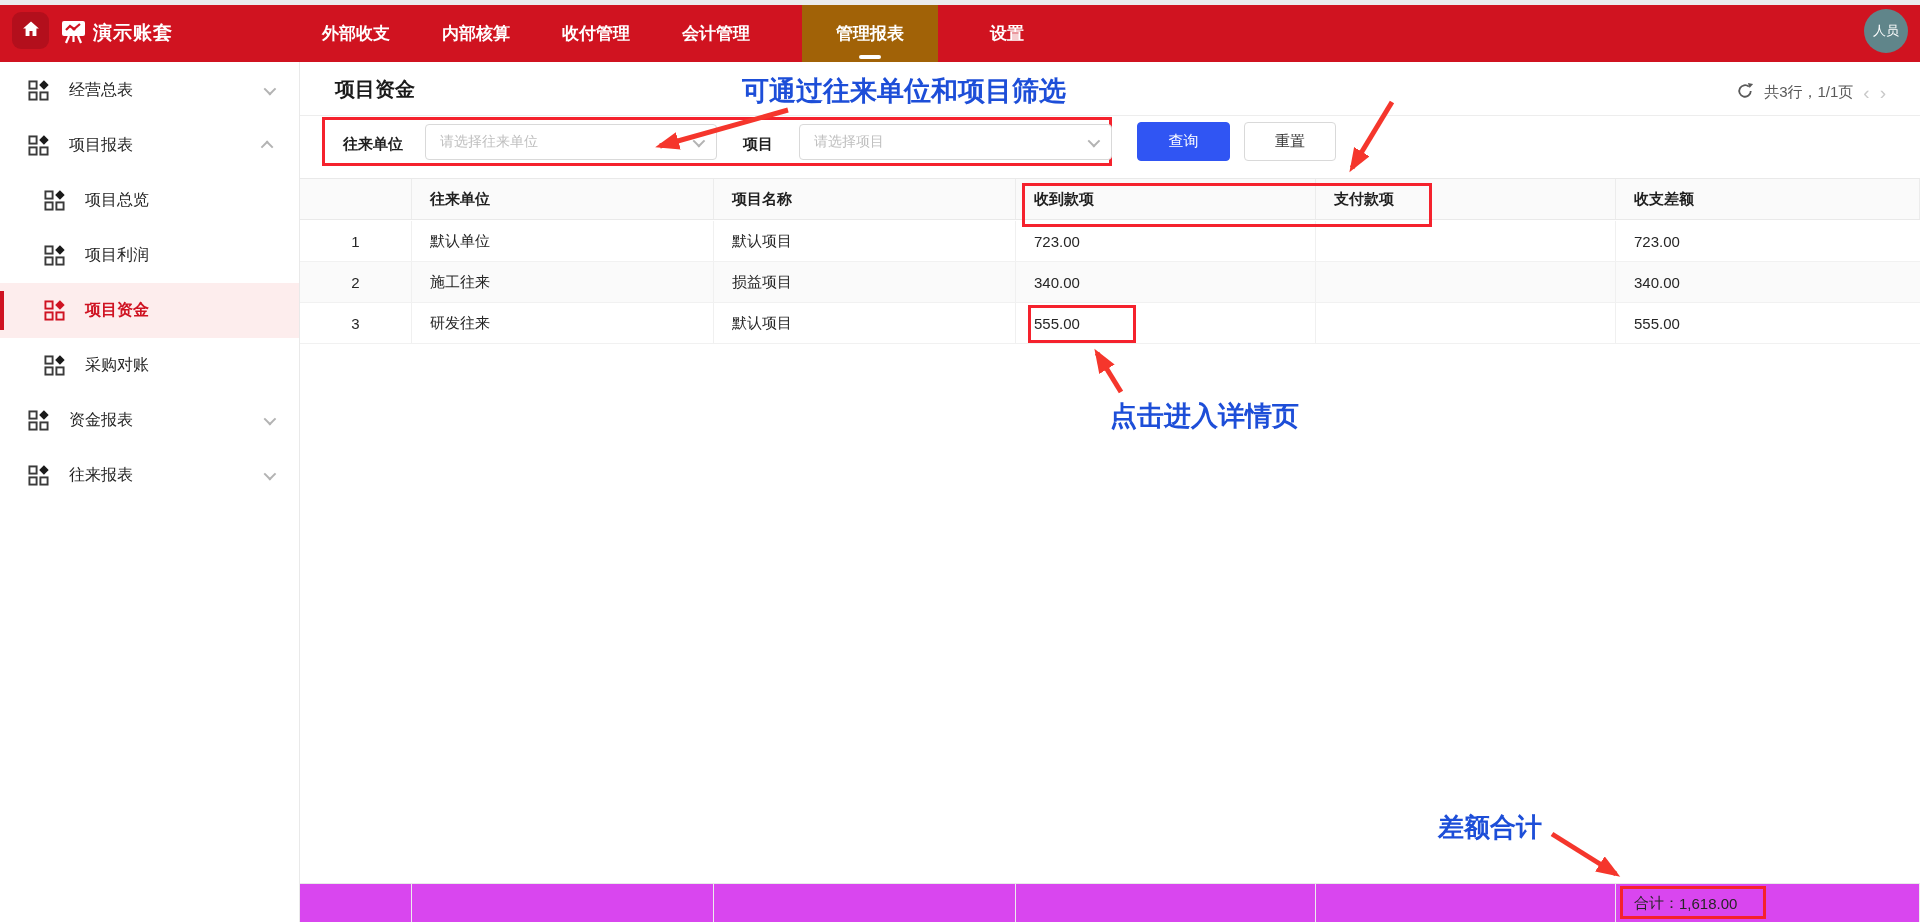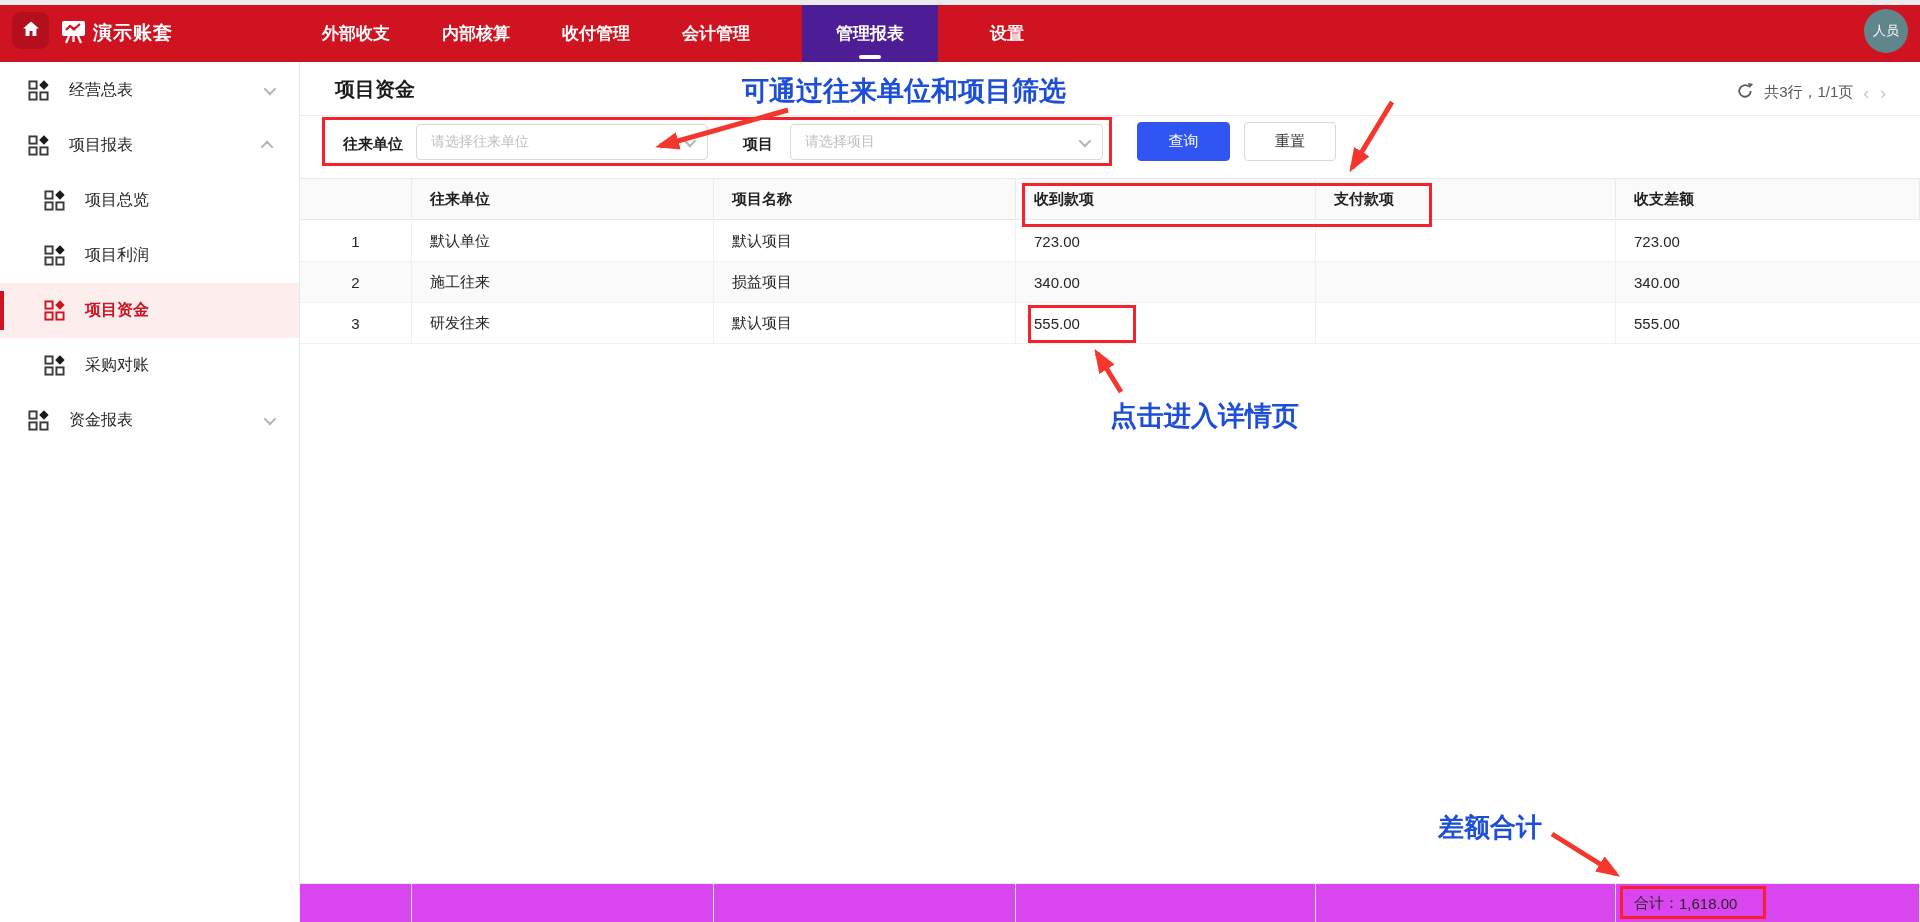--- a/index.html
+++ b/index.html
@@ -9,21 +9,21 @@
   
   .win-strip { position:absolute; left:0; top:0; width:1920px; height:5px; background:#ebebed; }
 
   
   .topbar { position:absolute; left:0; top:5px; width:1920px; height:57px; background:#d01320; color:#fff; }
   .home-btn { position:absolute; left:12px; top:7px; width:37px; height:37px; background:#b30f1c; border-radius:9px; display:flex; align-items:center; justify-content:center; cursor:pointer; }
   .brand-icon { position:absolute; left:60px; top:12px; width:27px; height:28px; }
   .brand-name { position:absolute; left:93px; top:15px; font-size:19px; font-weight:bold; letter-spacing:1px; }
   .nav-items { position:absolute; left:322px; top:0; height:57px; display:flex; gap:52px; align-items:stretch; }
   .nav-item { display:flex; align-items:center; font-size:17px; font-weight:bold; cursor:pointer; white-space:nowrap; }
-  .nav-item.selected { background:#4c1d95; padding:0 34px; position:relative; }
+  .nav-item.selected { background:#a16207; padding:0 34px; position:relative; }
   .nav-item.selected::after { content:""; position:absolute; left:50%; transform:translateX(-50%); bottom:3px; width:22px; height:4px; background:#fff; border-radius:2px; }
   .avatar { position:absolute; left:1864px; top:4px; width:44px; height:44px; border-radius:50%; background:#60858a; color:#fff; font-size:13px; display:flex; align-items:center; justify-content:center; cursor:pointer; }
 
   
   .sidebar { position:absolute; left:0; top:62px; width:300px; height:860px; background:#fff; border-right:1px solid #e9e9e9; padding-top:1px; }
   .side-item { position:relative; height:55px; display:flex; align-items:center; font-size:16px; color:#262626; cursor:pointer; }
   .side-item .s-icon { width:21px; height:21px; flex:0 0 21px; }
   .side-item.lvl1 { padding-left:28px; }
   .side-item.lvl2 { padding-left:44px; }
   .side-item .s-label { margin-left:20px; }
@@ -37,21 +37,21 @@
   
   .main { position:absolute; left:300px; top:62px; width:1620px; height:860px; background:#fff; }
   .page-title { position:absolute; left:35px; top:14px; font-size:20px; font-weight:bold; color:#1a1a1a; }
   .title-sep { position:absolute; left:0; top:53px; width:1620px; height:1px; background:#ededed; }
   .pager { position:absolute; right:34px; top:20px; display:flex; align-items:center; gap:10px; color:#595959; font-size:15px; }
   .pager .pg-chev { font-size:19px; color:#c9c9c9; cursor:pointer; line-height:1; }
 
   
   .filter-outline { position:absolute; left:22px; top:55px; width:790px; height:49px; border:3px solid #f5222d; pointer-events:none; }
   .flt-label { position:absolute; top:73px; font-size:15px; font-weight:bold; color:#1f1f1f; }
-  .select { position:absolute; top:62px; height:36px; background:#fff; border:1px solid #d9d9d9; border-radius:4px; display:flex; align-items:center; padding:0 14px; cursor:pointer; }
+  .select { position:absolute; top:62px; height:36px; background:#fff; border:1px solid #d9d9d9; border-radius:4px; display:flex; align-items:center; padding:0 14px; cursor:pointer;margin-left:9px; }
   .select .ph { color:#bfbfbf; font-size:14px; }
   .select .chev { position:absolute; right:14px; border-color:#b3b3b3; }
   .btn { position:absolute; top:60px; height:39px; border-radius:4px; font-size:15px; display:flex; align-items:center; justify-content:center; cursor:pointer; }
   .btn.primary { left:837px; width:93px; background:#3055f3; color:#fff; border:1px solid #3055f3; }
   .btn.plain { left:944px; width:92px; background:#fff; color:#333; border:1px solid #d9d9d9; }
 
   
   .grid-row { position:absolute; left:0; width:1620px; display:grid; grid-template-columns:112px 302px 302px 300px 300px 304px; }
   .cell { padding-left:18px; display:flex; align-items:center; font-size:15px; color:#262626; border-right:1px solid #f0f0f0; overflow:hidden; }
   .cell:last-child { border-right:none; }
@@ -190,20 +190,32 @@
             <rect x="1.5" y="1.5" width="7.5" height="7.5" fill="none" stroke="#3a3a3a" stroke-width="2"></rect>
             <rect x="1.5" y="13" width="7.5" height="7.5" fill="none" stroke="#3a3a3a" stroke-width="2"></rect>
             <rect x="13" y="13" width="7.5" height="7.5" fill="none" stroke="#3a3a3a" stroke-width="2"></rect>
             <rect x="13.2" y="1.7" width="7" height="7" fill="#1a1a1a" transform="rotate(45 16.7 5.2)"></rect>
           </svg>
       </span>
       <span class="s-label">资金报表</span>
       <span class="chev down"></span>
     </div>
 
+    <div class="side-item lvl1">
+      <span class="s-icon">
+        <svg width="21" height="21" viewBox="0 0 22 22">
+            <rect x="1.5" y="1.5" width="7.5" height="7.5" fill="none" stroke="#3a3a3a" stroke-width="2"></rect>
+            <rect x="1.5" y="13" width="7.5" height="7.5" fill="none" stroke="#3a3a3a" stroke-width="2"></rect>
+            <rect x="13" y="13" width="7.5" height="7.5" fill="none" stroke="#3a3a3a" stroke-width="2"></rect>
+            <rect x="13.2" y="1.7" width="7" height="7" fill="#1a1a1a" transform="rotate(45 16.7 5.2)"></rect>
+          </svg>
+      </span>
+      <span class="s-label">往来报表</span>
+      <span class="chev down"></span>
+    </div>
 
 
   </div>
 
   <div class="main">
 
     <div class="page-title">项目资金</div>
     <div class="title-sep"></div>
 
     <div class="pager">

